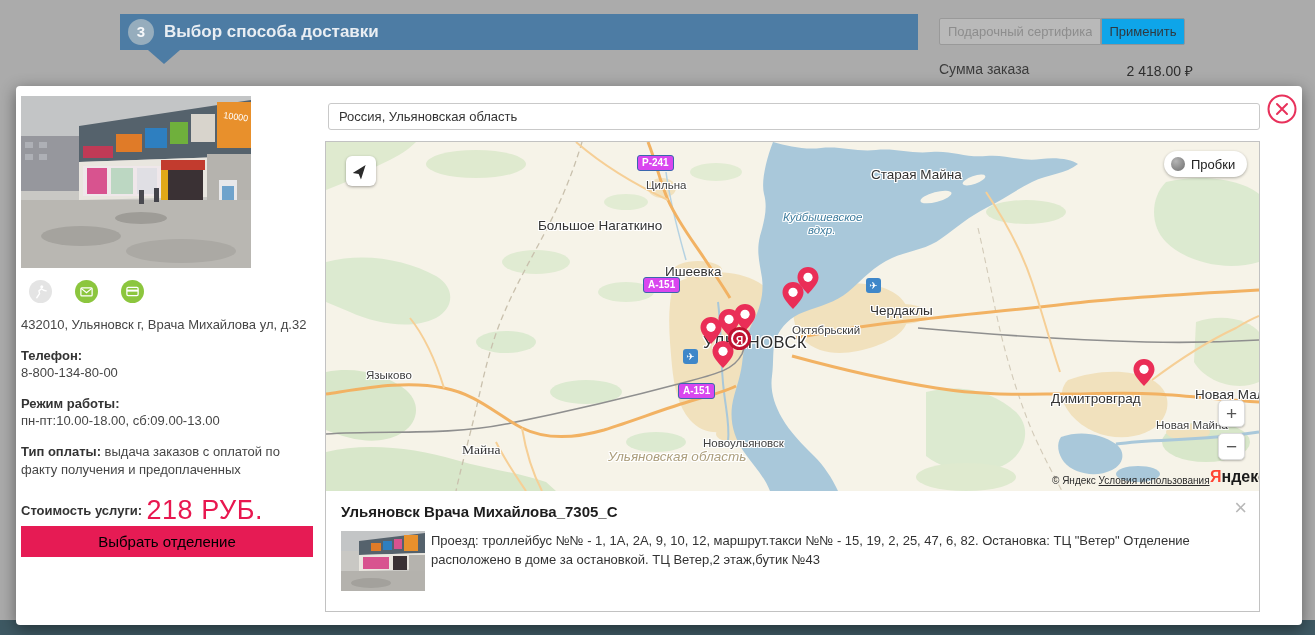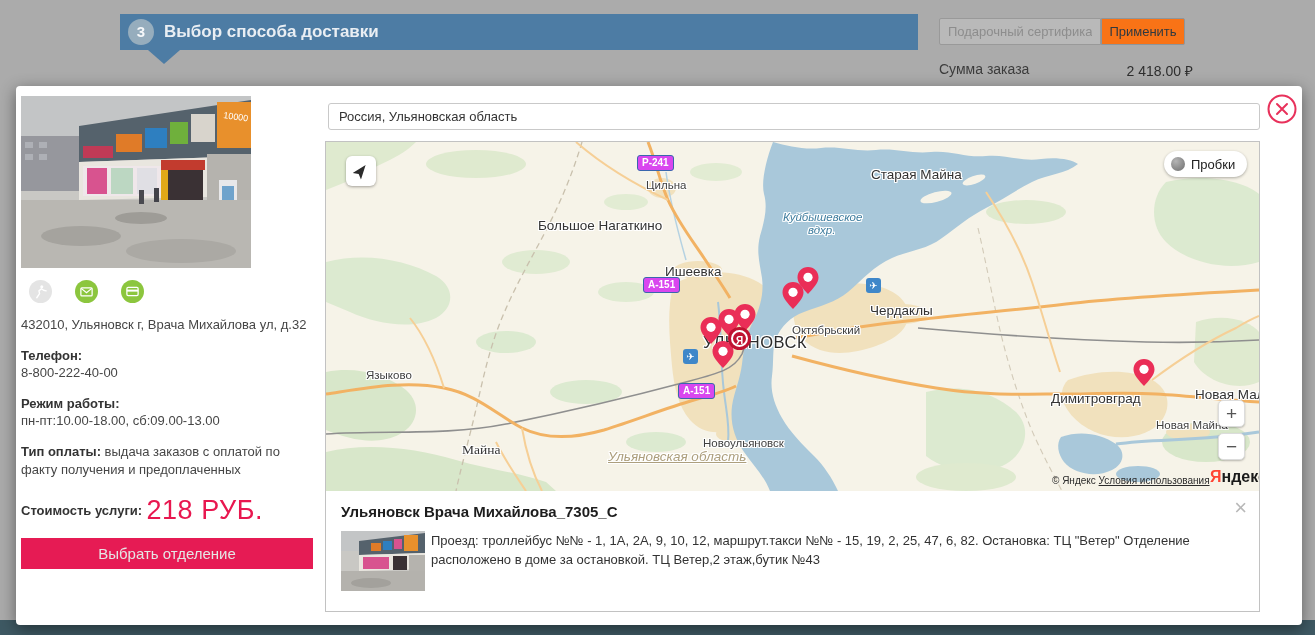--- a/index.html
+++ b/index.html
@@ -14,21 +14,21 @@
     background:#96adbd; color:#f6f8fa; font-size:15px; font-weight:bold; line-height:26px; text-align:center; }
   .step-title { position:absolute; left:44px; top:0; height:36px; line-height:36px;
     color:#e9eef3; font-size:17px; font-weight:bold; }
   .step-pointer { position:absolute; left:148px; top:50px; width:0; height:0;
     border-left:16px solid transparent; border-right:16px solid transparent; border-top:14px solid #4d7ca4; }
   .gift-input { position:absolute; left:939px; top:18px; width:162px; height:27px;
     background:#b9b9b9; border:1px solid #999; padding:0 8px; font-size:13px; color:#6f6f6f;
     font-family:"Liberation Sans", sans-serif; border-radius:2px 0 0 2px; }
   .gift-input::placeholder { color:#8d8d8d; opacity:1; }
   .apply-btn { position:absolute; left:1101px; top:18px; width:84px; height:27px;
-    background:#f97316; border:1px solid #8f959a; color:#2f3940; font-size:13px;
+    background:#0ea5e9; border:1px solid #8f959a; color:#2f3940; font-size:13px;
     font-family:"Liberation Sans", sans-serif; border-radius:0 2px 2px 0; }
   .sum-label { position:absolute; left:939px; top:61px; font-size:14px; color:#3c3c3c; }
   .sum-value { position:absolute; left:1108px; top:61px; width:85px; text-align:right; font-size:14px; color:#2e2e2e; }
   .bottom-bar { position:absolute; left:0; top:620px; width:1315px; height:15px; background:#3e5963; }
 
   
   .modal { position:absolute; left:16px; top:86px; width:1286px; height:539px; background:#fff;
     border-radius:4px; box-shadow:0 4px 16px rgba(0,0,0,.45); }
 
   
@@ -38,21 +38,21 @@
   .svc-icon { width:23px; height:23px; border-radius:50%; display:flex; align-items:center; justify-content:center; }
   .svc-gray { background:#e4e4e4; }
   .svc-green { background:#8cc63e; }
   .info-block { margin-top:13px; width:292px; font-size:13px; line-height:1.35; }
   .info-block .lbl { font-weight:bold; color:#333; }
   .info-block .val { color:#464646; }
   .inline-block-row { margin-top:13px; width:292px; font-size:13px; line-height:1.4; color:#464646; }
   .cost-row { margin-top:16px; white-space:nowrap; }
   .cost-lbl { font-weight:bold; color:#333; font-size:13px; }
   .cost-val { color:#e8174f; font-weight:normal; font-size:27px; letter-spacing:.5px; vertical-align:-4px; }
-  .select-btn { margin-top:12px; width:292px; height:31px; background:#e61b54; border:none; color:#e5e5e5;
+  .select-btn { width:292px; height:31px; background:#e61b54; border:none; color:#000000;
     font-size:15px; font-family:"Liberation Sans", sans-serif; cursor:pointer; }
 
   
   .search-input { position:absolute; left:312px; top:17px; width:932px; height:27px;
     border:1px solid #c9c9c9; border-radius:3px; padding:0 10px; font-size:13px; color:#333;
     font-family:"Liberation Sans", sans-serif; background:#fff; }
   .modal-close { position:absolute; left:1250px; top:7px; width:32px; height:32px; background:none; border:none; cursor:pointer; padding:0; }
 
   .map-wrap { position:absolute; left:309px; top:55px; width:935px; height:471px; border:1px solid #c2c2c2; background:#fff; }
   .map-canvas { position:absolute; left:0; top:0; width:933px; height:349px; overflow:hidden; background:#f6f3e8; cursor:grab; }
@@ -174,21 +174,21 @@
               <rect x="3" y="9" width="18" height="3.2" fill="#fff"></rect>
             </svg>
         </span>
       </div>
 
       <div class="info-block">
         <div class="val">432010, Ульяновск г, Врача Михайлова ул, д.32</div>
       </div>
       <div class="info-block">
         <div class="lbl">Телефон:</div>
-        <div class="val">8-800-222-40-00</div>
+        <div class="val">8-800-134-80-00</div>
       </div>
       <div class="info-block">
         <div class="lbl">Режим работы:</div>
         <div class="val">пн-пт:10.00-18.00, сб:09.00-13.00</div>
       </div>
       <div class="inline-block-row">
         <span class="lbl" style="font-weight:bold;color:#333">Тип оплаты:</span><span> выдача заказов с оплатой по факту получения и предоплаченных</span>
       </div>
       <div class="cost-row">
         <span class="cost-lbl">Стоимость услуги:</span>
@@ -272,21 +272,21 @@
             <span class="map-label town" style="left: 212px; top: 76px;">Большое Нагаткино</span>
             <span class="map-label town" style="left: 545px; top: 25px;">Старая Майна</span>
             <span class="map-label water" style="left: 457px; top: 69px;">Куйбышевское</span>
             <span class="map-label water" style="left: 482px; top: 82px;">вдхр.</span>
             <span class="map-label town" style="left: 339px; top: 122px;">Ишеевка</span>
             <span class="map-label town" style="left: 544px; top: 161px;">Чердаклы</span>
             <span class="map-label town-sm" style="left: 466px; top: 182px;">Октябрьский</span>
             <span class="map-label city" style="left: 377px; top: 191px;">УЛЬЯНОВСК</span>
             <span class="map-label town-sm" style="left: 40px; top: 227px;">Языково</span>
             <span class="map-label town" style="left: 136px; top: 300px; font-family: Liberation Serif, serif;">Майна</span>
-            <span class="map-label region" style="left: 282px; top: 307px; text-decoration: underline;">Ульяновская область</span>
+            <span class="map-label region" style="left: 282px; top: 307px;">Ульяновская область</span>
             <span class="map-label town-sm" style="left: 377px; top: 295px;">Новоульяновск</span>
             <span class="map-label town" style="left: 725px; top: 249px;">Димитровград</span>
             <span class="map-label town" style="left: 869px; top: 245px;">Новая Мал</span>
             <span class="map-label town-sm" style="left: 830px; top: 277px;">Новая Майна</span>
             <span class="road-badge" style="left: 311px; top: 13px;">Р-241</span>
             <span class="road-badge" style="left: 317px; top: 135px;">А-151</span>
             <span class="road-badge" style="left: 352px; top: 241px;">А-151</span>
             <span class="airport" style="left: 540px; top: 136px;">✈</span>
             <span class="airport" style="left: 357px; top: 207px;">✈</span>
           </div>

